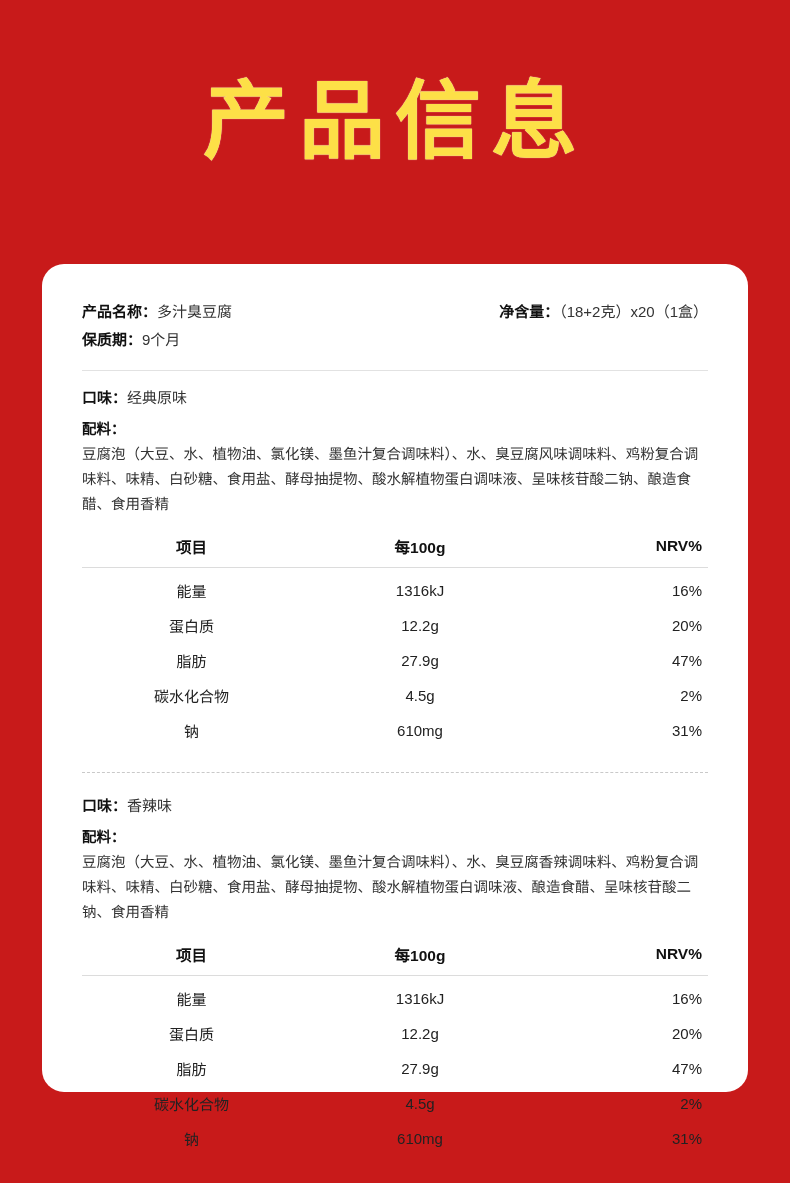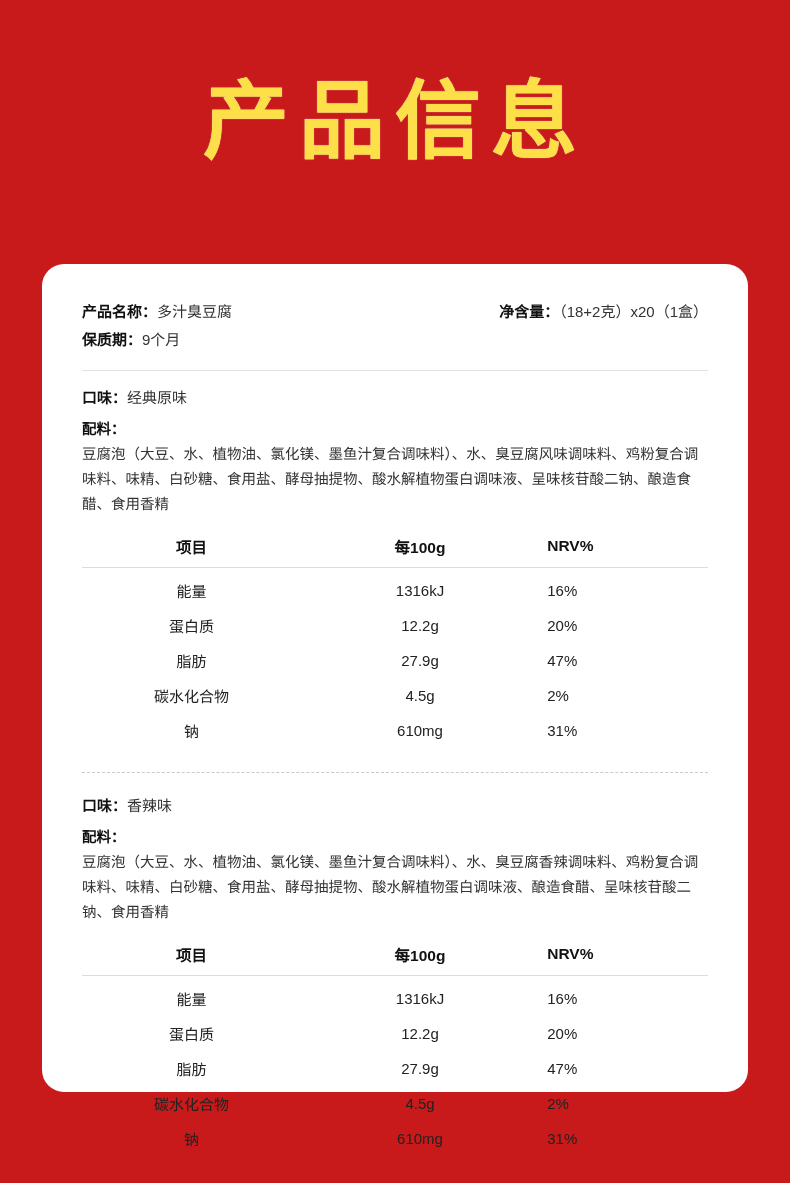--- a/index.html
+++ b/index.html
@@ -115,21 +115,21 @@
   }
   table.nutrition thead tr {
     border-bottom: 1px solid #dcdcdc;
   }
   table.nutrition td {
     padding: 7px 2px;
     color: #222;
   }
   table.nutrition .c-item { text-align: center; width: 34%; padding-left: 8px;}
   table.nutrition .c-per { text-align: center; width: 40%; }
-  table.nutrition .c-nrv { text-align: left; width: 26%; padding-right: 6px;}
+  table.nutrition .c-nrv { text-align: right; width: 26%; padding-right: 6px;}
   table.nutrition tbody tr:first-child td { padding-top: 12px; }
 </style>
 </head>
 <body>
 
 <div class="page">
 
   <div class="title">产品信息</div>
 
   <div class="card">

